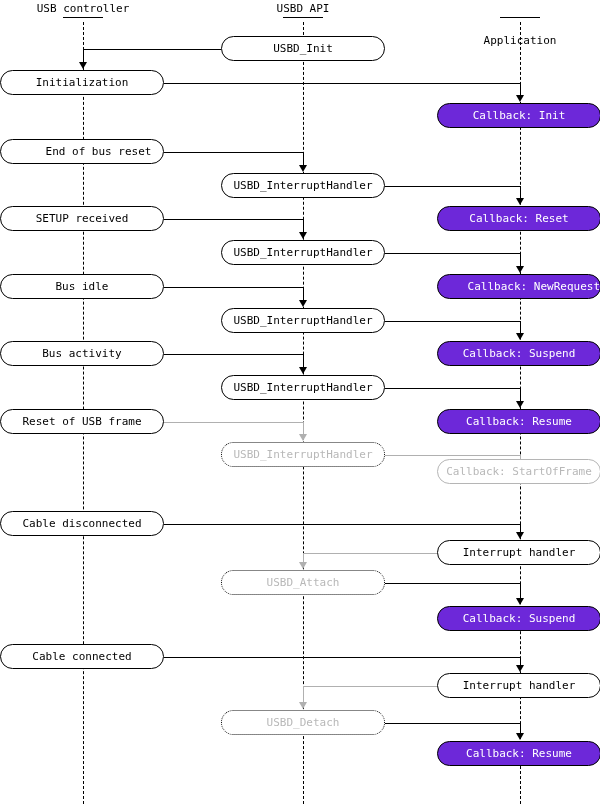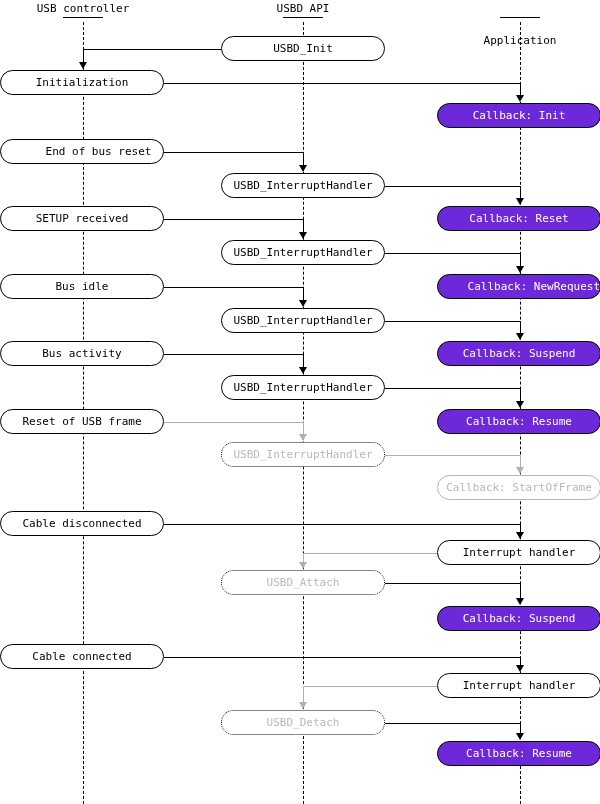--- a/index.html
+++ b/index.html
@@ -107,21 +107,21 @@
     <div class="node plain" style="left: 221px; top: 240px; width: 164px;">USBD_InterruptHandler</div>
     <div class="node plain" style="left: 0px; top: 274px; width: 164px;">Bus idle</div>
     <div class="node filled" style="left: 437px; top: 274px; width: 164px; text-align: right;">Callback: NewRequest</div>
     <div class="node plain" style="left: 221px; top: 308px; width: 164px;">USBD_InterruptHandler</div>
     <div class="node plain" style="left: 0px; top: 341px; width: 164px;">Bus activity</div>
     <div class="node filled" style="left: 437px; top: 341px; width: 164px;">Callback: Suspend</div>
     <div class="node plain" style="left: 221px; top: 375px; width: 164px;">USBD_InterruptHandler</div>
     <div class="node plain" style="left: 0px; top: 409px; width: 164px;">Reset of USB frame</div>
     <div class="node filled" style="left: 437px; top: 409px; width: 164px;">Callback: Resume</div>
     <div class="node ghost-dotted" style="left: 221px; top: 442px; width: 164px;">USBD_InterruptHandler</div>
-    <div class="node ghost" style="left: 437px; top: 475px; width: 164px;">Callback: StartOfFrame</div>
+    <div class="node ghost" style="left: 437px; top: 459px; width: 164px;">Callback: StartOfFrame</div>
     <div class="node plain" style="left: 0px; top: 511px; width: 164px;">Cable disconnected</div>
     <div class="node plain" style="left: 437px; top: 540px; width: 164px;">Interrupt handler</div>
     <div class="node ghost-dotted" style="left: 221px; top: 570px; width: 164px;">USBD_Attach</div>
     <div class="node filled" style="left: 437px; top: 606px; width: 164px;">Callback: Suspend</div>
     <div class="node plain" style="left: 0px; top: 644px; width: 164px;">Cable connected</div>
     <div class="node plain" style="left: 437px; top: 673px; width: 164px;">Interrupt handler</div>
     <div class="node ghost-dotted" style="left: 221px; top: 710px; width: 164px;">USBD_Detach</div>
     <div class="node filled" style="left: 437px; top: 741px; width: 164px;">Callback: Resume</div>
   </div>
 

